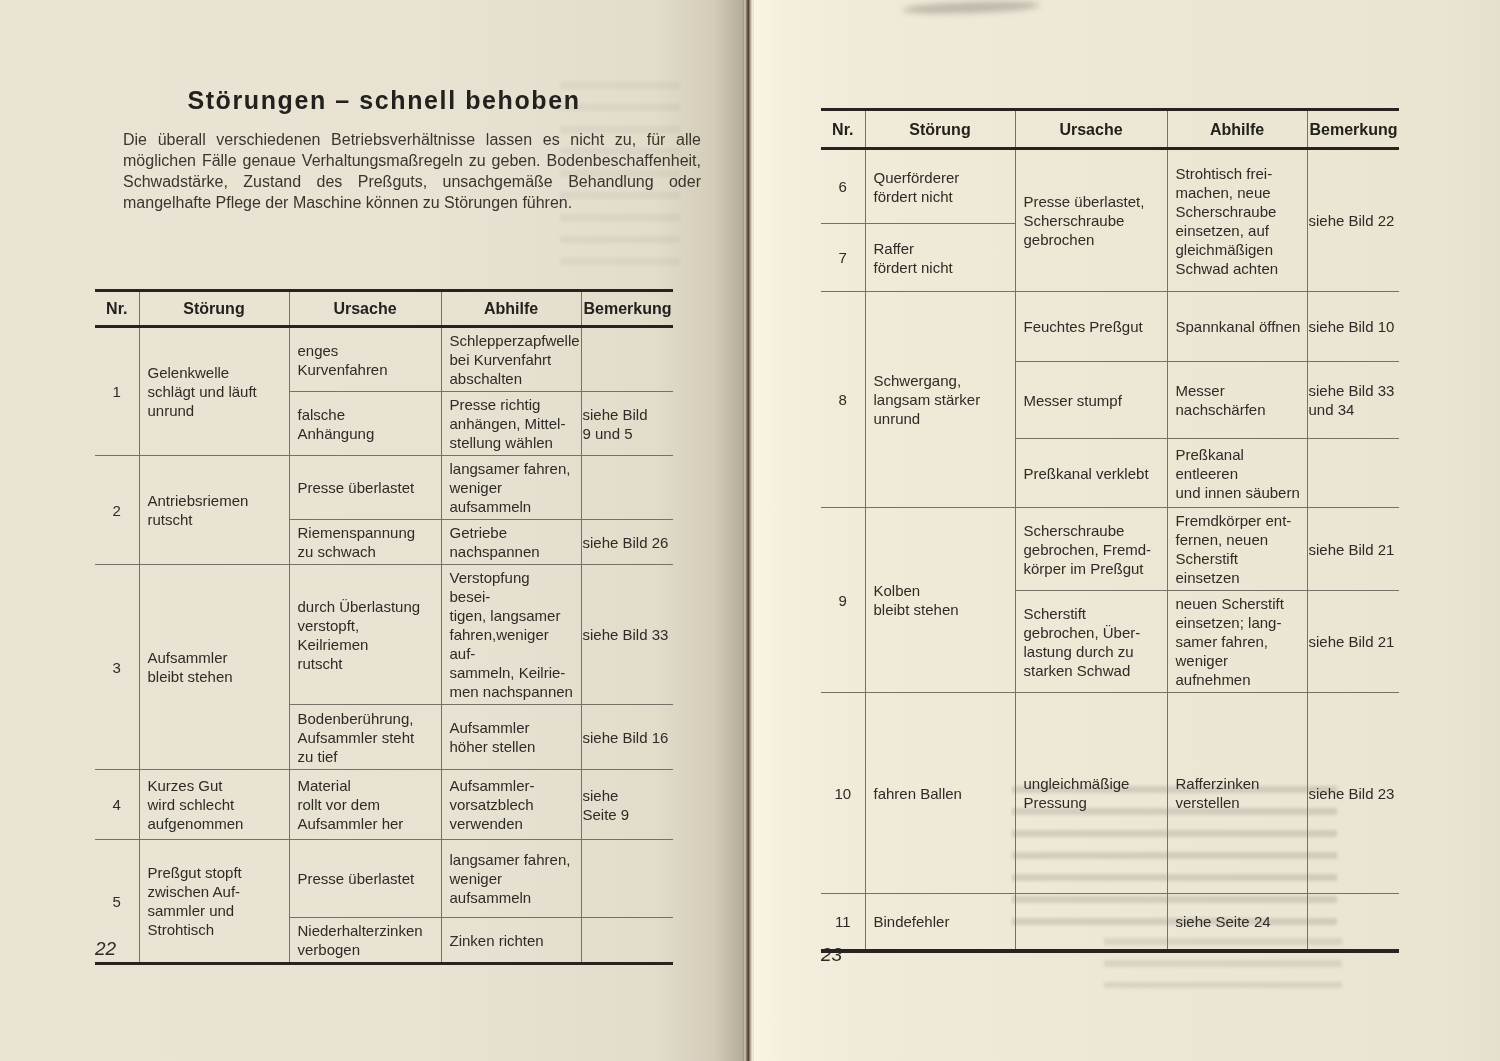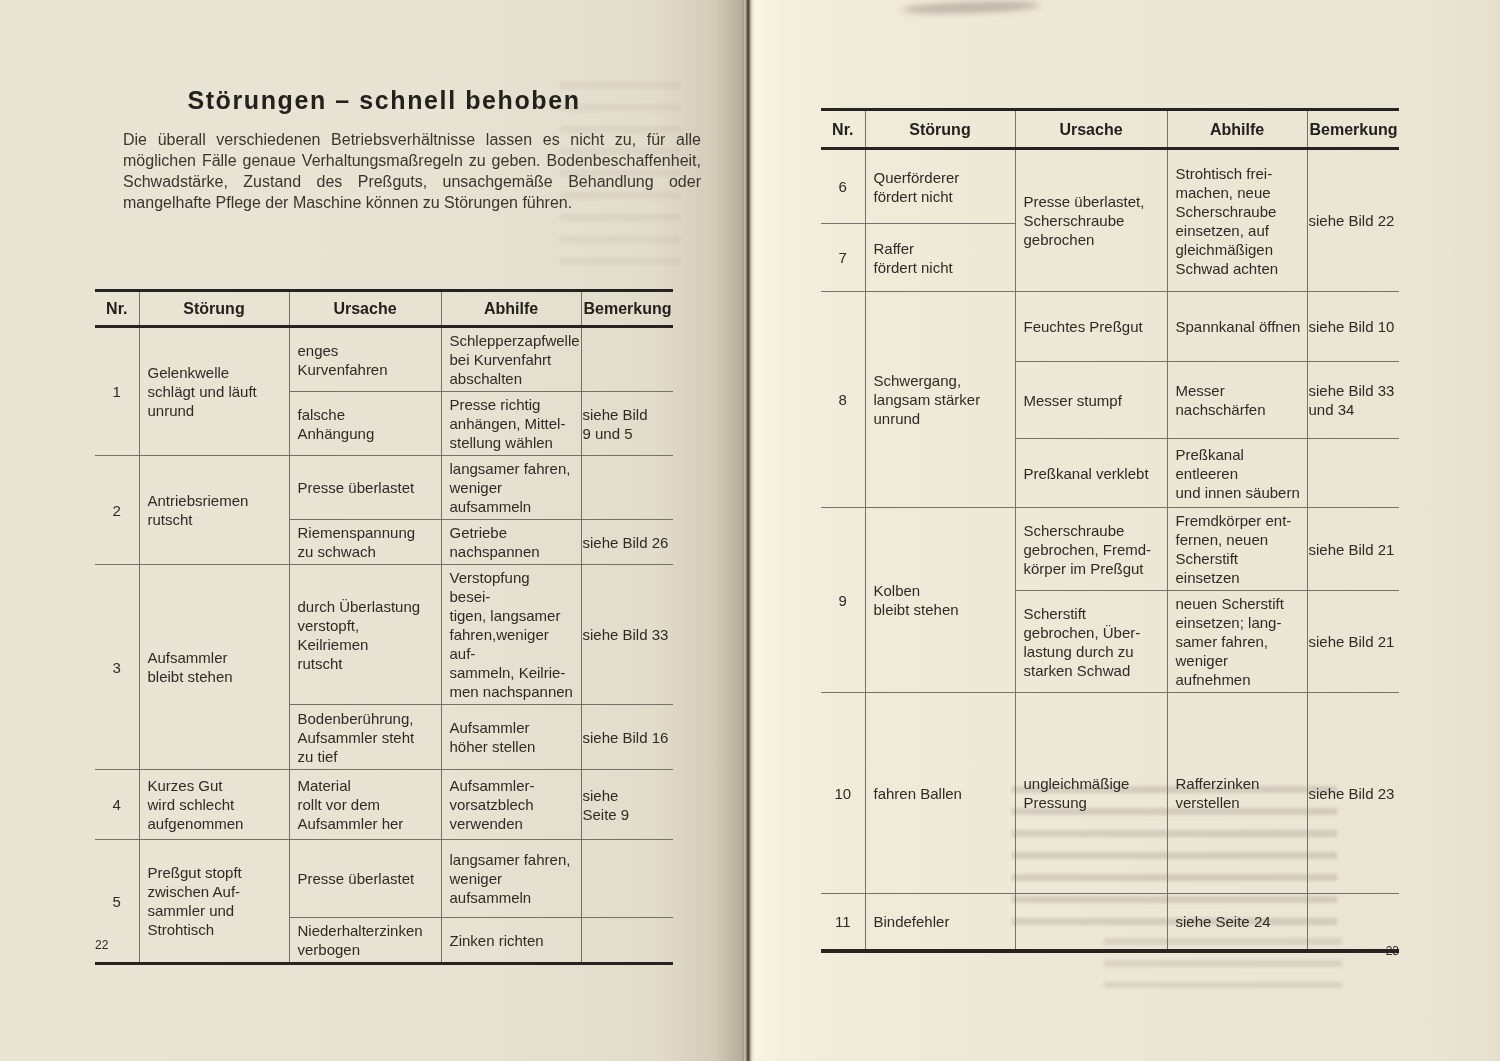--- a/index.html
+++ b/index.html
@@ -38,24 +38,24 @@
     font-size:25px;font-weight:bold;letter-spacing:1.6px;color:#23211d;
   }
   .para{
     position:absolute;left:95px;width:578px;margin:0;
     font-size:16px;line-height:21px;text-align:justify;color:var(--ink-soft);
   }
   .para-1{top:129px;margin-left:28px;}
   .para-2{top:219px;}
 
   .pagenum{
-    position:absolute;font-size:12px;color:var(--ink);
+    position:absolute;font-size:19px;color:var(--ink);font-style:italic;
   }
   .pagenum-left{left:95px;top:938px;}
-  .pagenum-right{left:67px;top:944px;width:578px;text-align:right;}
+  .pagenum-right{left:67px;top:944px;width:578px;text-align:left;}
 
   
   table{
     position:absolute;border-collapse:collapse;table-layout:fixed;
     color:var(--ink);font-size:15px;line-height:19px;
     border-top:3px solid var(--thick);
     z-index:2;
   }
   #tblL{left:95px;top:289px;width:578px;border-bottom:3px solid var(--thick);}
   #tblR{left:67px;top:108px;width:578px;border-bottom:4px solid var(--thick);}

